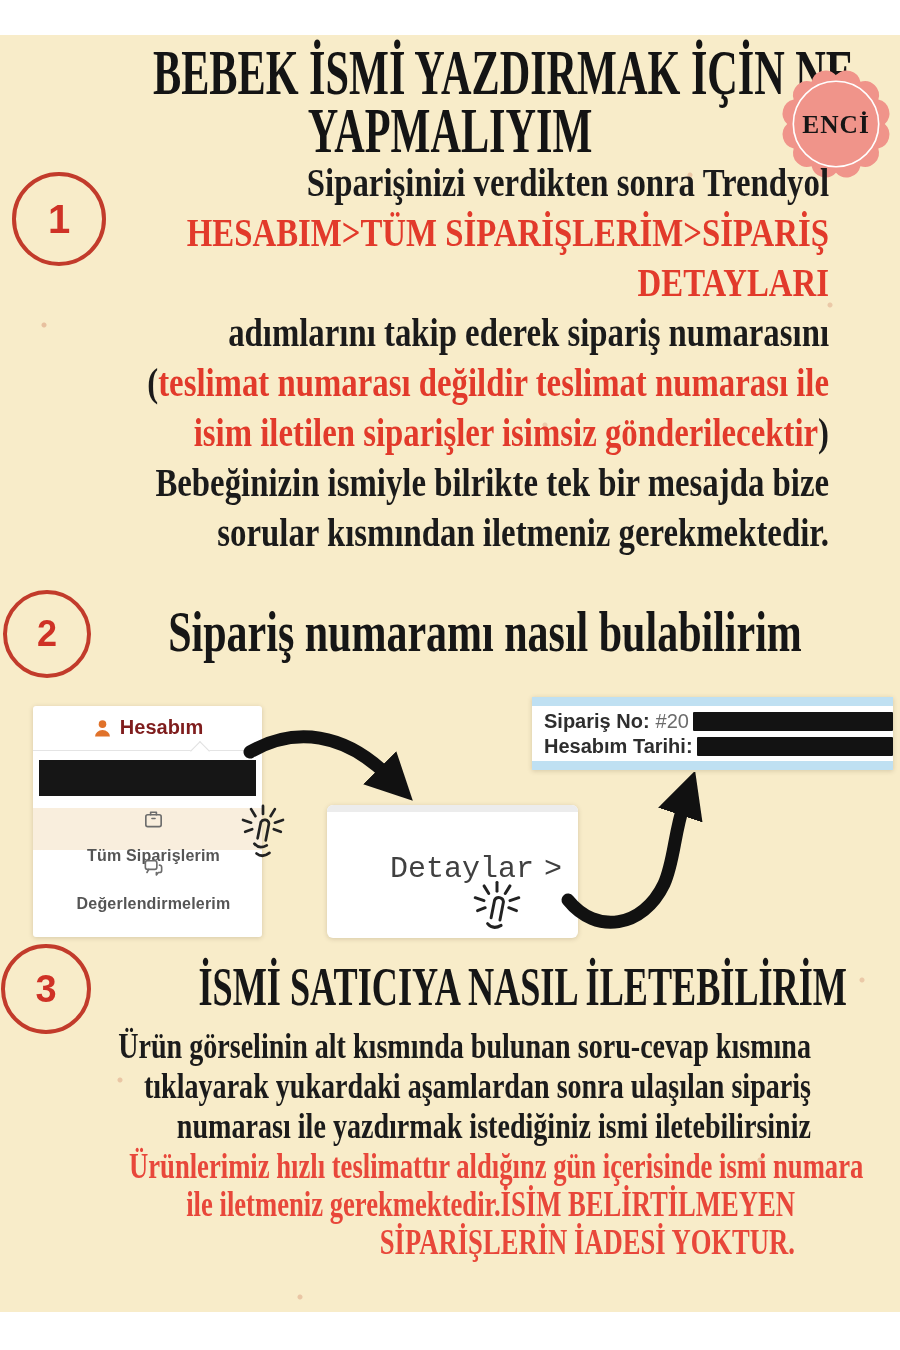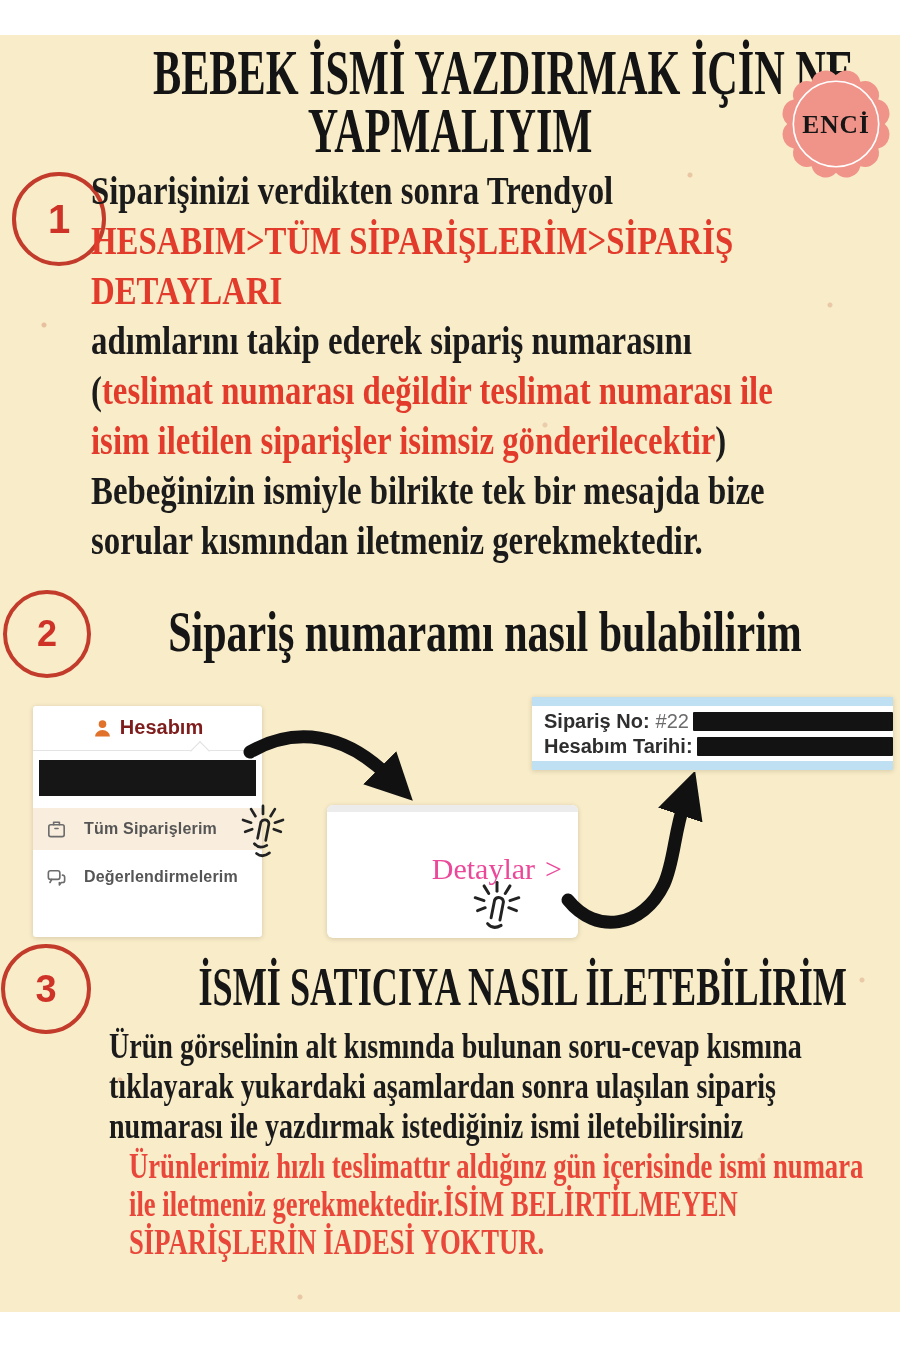--- a/index.html
+++ b/index.html
@@ -33,21 +33,21 @@
 
   
   .numcircle{border:4px solid #c23b2b;border-radius:50%;background:transparent;
              display:flex;align-items:center;justify-content:center;
              font-family:"Liberation Sans",sans-serif;font-weight:bold;color:#cf3226;}
   #circle1{left:12px;top:172px;width:86px;height:86px;font-size:40px;}
   #circle2{left:3px;top:590px;width:80px;height:80px;font-size:36px;}
   #circle3{left:1px;top:944px;width:82px;height:82px;font-size:38px;}
 
   
-  #step1text{left:0;top:166px;width:900px;text-align:left;font-weight:bold;
+  #step1text{left:0;top:158px;width:900px;text-align:right;font-weight:bold;
              font-size:40px;line-height:50px;}
   #step1text .pline{display:block;transform:translateX(10px) scaleX(0.82);
                     transform-origin:50% 50%;white-space:nowrap;}
 
   
   #h2line{left:0;top:602px;width:900px;text-align:center;font-weight:bold;color:#161616;
           font-size:56px;line-height:60px;}
   #h2line .hl{display:block;transform:translateX(35px) scaleX(0.75);transform-origin:50% 50%;white-space:nowrap;}
 
   
@@ -56,53 +56,53 @@
   #accHeader{position:absolute;top:10px;left:0;width:100%;display:flex;align-items:flex-end;
              justify-content:center;gap:7px;font-family:"Liberation Sans",sans-serif;
              font-weight:bold;font-size:20px;color:#7f1d1d;}
   #accDivider{position:absolute;top:44px;left:0;width:100%;height:1px;background:#e4e4e4;}
   #accNotch{position:absolute;top:38px;left:160px;width:13px;height:13px;background:#fff;
             transform:rotate(45deg);border-top:1px solid #e0e0e0;border-left:1px solid #e0e0e0;}
   #accRedact{position:absolute;left:6px;top:54px;width:217px;height:36px;background:#161616;}
   .menurow{position:absolute;left:0;width:100%;height:42px;display:flex;align-items:center;
            gap:16px;padding-left:12px;box-sizing:border-box;
            font-family:"Liberation Sans",sans-serif;font-weight:bold;font-size:16px;
-           color:#555;letter-spacing:.2px;}
+           color:#555;letter-spacing:.2px;flex-direction:column;}
   .menurow svg{flex:0 0 auto;}
   #row1{top:102px;background:#f9eedd;}
   #row2{top:150px;}
   #row3{top:196px;}
 
   #detailsPanel{left:327px;top:805px;width:251px;height:133px;border-radius:6px;}
   #detailsStrip{position:absolute;top:0;left:0;width:100%;height:7px;background:#ececec;
                 border-radius:6px 6px 0 0;}
-  #detailsLabel{position:absolute;right:16px;top:47px;font-family:Liberation Serif, serif;
-                font-size:30px;color:#ec4899;white-space:nowrap;}
+  #detailsLabel{position:absolute;right:16px;top:47px;font-family:Liberation Mono, monospace;
+                font-size:30px;color:#404040;white-space:nowrap;}
   #detailsLabel .chev{margin-left:10px;}
 
   #orderPanel{left:532px;top:697px;width:361px;height:73px;display:flex;flex-direction:column;}
   .bluestrip{height:9px;background:#bfe0f2;flex:0 0 auto;}
   #orderBody{flex:1;background:#fff;display:flex;flex-direction:column;justify-content:center;
              padding-left:12px;gap:3px;font-family:"Liberation Sans",sans-serif;font-size:20px;}
   .orow{display:flex;align-items:center;height:22px;}
   .olabel{font-weight:bold;color:#2e2e2e;white-space:nowrap;}
   .oval{color:#6b6b6b;margin-left:6px;white-space:nowrap;}
   .redactbar{height:19px;background:#131313;border-radius:1px;margin-left:4px;}
   #bar1{width:206px;}
   #bar2{width:208px;}
 
   
   #h3line{left:0;top:958px;width:900px;text-align:right;font-weight:bold;color:#161616;
           font-size:54px;line-height:58px;}
   #h3line .hl{display:block;transform:translateX(50px) scaleX(0.67);transform-origin:50% 50%;white-space:nowrap;}
-  #step3text{left:0;top:1026px;width:900px;text-align:left;font-weight:bold;color:#1b1b1b;
+  #step3text{left:0;top:1026px;width:900px;text-align:right;font-weight:bold;color:#1b1b1b;
              font-size:36px;line-height:40px;}
   #step3text .pline{display:block;transform:translateX(10px) scaleX(0.78);
                     transform-origin:50% 50%;white-space:nowrap;}
-  #warntext{left:0;top:1147px;width:900px;text-align:left;font-weight:bold;color:#e8473a;
+  #warntext{left:0;top:1147px;width:900px;text-align:right;font-weight:bold;color:#e8473a;
             font-size:36px;line-height:38px;}
   #warntext .pline{display:block;transform:translateX(12px) scaleX(0.74);
                    transform-origin:50% 50%;white-space:nowrap;}
 </style>
 </head>
 <body>
 
 <div id="page">
   <div id="paper"></div>
 
@@ -211,21 +211,21 @@
 
   <svg class="abs" style="left:548px;top:772px;" width="175" height="165" viewBox="0 0 175 165">
     <path d="M20,128 C48,163 95,156 116,112 C126,90 126,62 136,32" fill="none" stroke="#111" stroke-width="13" stroke-linecap="round" marker-end="url(#ah)"></path>
   </svg>
 
   <div id="orderPanel" class="abs panel">
     <div class="bluestrip"></div>
     <div id="orderBody">
       <div class="orow">
         <span class="olabel">Sipariş No:</span>
-        <span class="oval">#22</span>
+        <span class="oval">#20</span>
         <span class="redactbar" id="bar1"></span>
       </div>
       <div class="orow">
         <span class="olabel">Hesabım Tarihi:</span>
         <span class="redactbar" id="bar2"></span>
       </div>
     </div>
     <div class="bluestrip"></div>
   </div>
 

